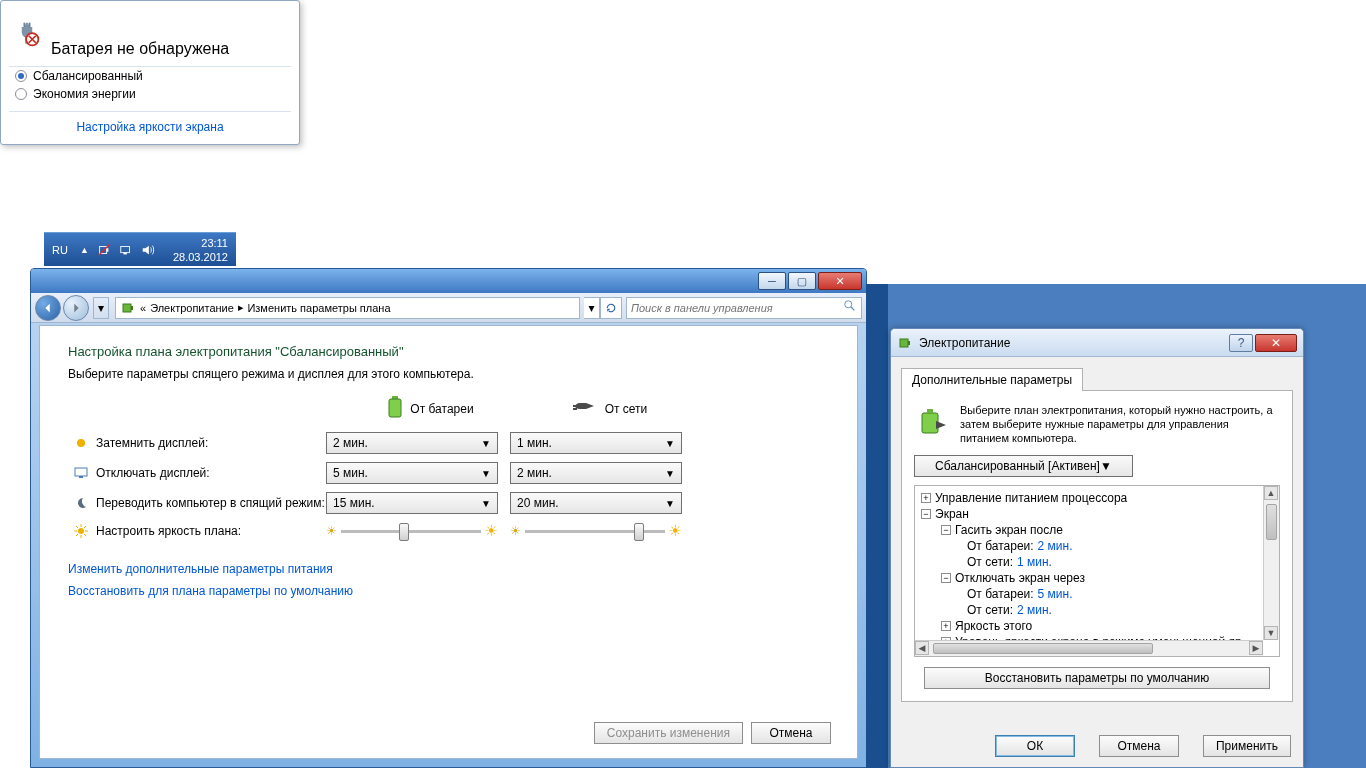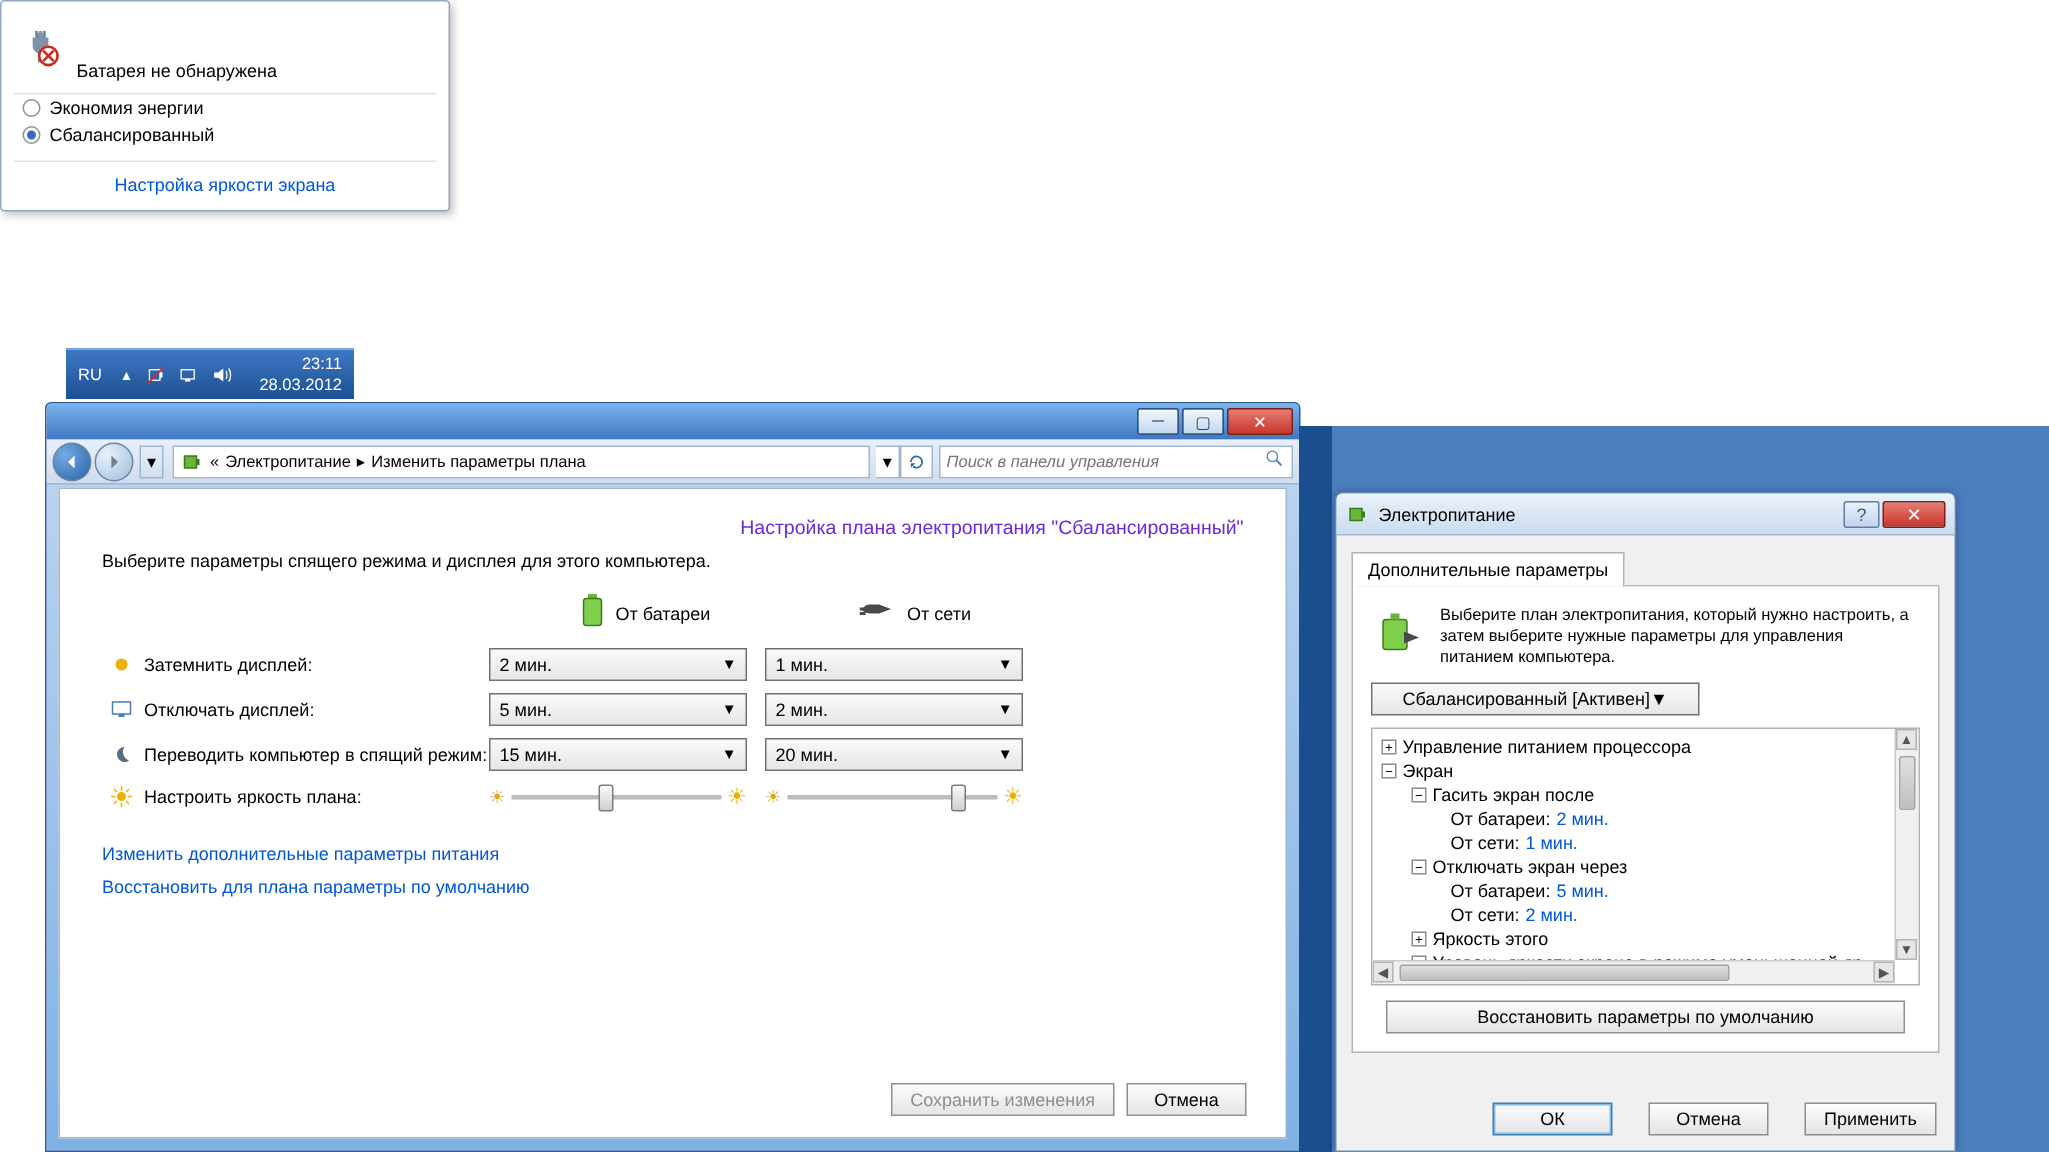--- a/index.html
+++ b/index.html
@@ -6,21 +6,21 @@
   body { width: 1366px; height: 768px; background: #fff; position: relative; font-size: 12px; color: #000; }
 
   
   .battery-popup {
     position: absolute; left: 0; top: 0;
     width: 300px; background: #fff;
     border: 1px solid #8fa7c4; border-radius: 3px;
     box-shadow: 2px 2px 6px rgba(0,0,0,.25);
   }
   .battery-popup .row { display: flex; align-items: center; padding: 8px 12px; }
-  .battery-popup .status-text { margin-left: 10px; font-size: 12px; margin-top: 31px; }
+  .battery-popup .status-text { margin-left: 10px; font-size: 16px; margin-top: 31px; }
   .battery-popup hr { border: none; border-top: 1px solid #d9e3ee; margin: 0 8px; }
   .battery-popup .label { padding: 6px 12px 2px; font-size: 12px; }
   .battery-popup .radio-row { display: flex; align-items: center; padding: 2px 14px; cursor: pointer; }
   .battery-popup .radio { width: 12px; height: 12px; border: 1px solid #8e8e99; border-radius: 50%; margin-right: 6px; display: flex; align-items: center; justify-content: center; background:#fff;}
   .battery-popup .radio.checked::after { content: ""; width: 6px; height: 6px; border-radius: 50%; background: #2f6dc1; }
   .battery-popup .links { text-align: center; padding: 6px 4px 8px; }
   .battery-popup .links a { display: block; color: #0057d6; font-size: 12px; padding: 2px 0; text-decoration: none; cursor: pointer; }
 
   
   .plug-icon { position: relative; width: 28px; height: 28px; }
@@ -58,21 +58,21 @@
   .nav-drop { width:16px; height:22px; border:1px solid #9fb6cf; margin-left:2px; display:flex; align-items:center; justify-content:center; cursor:pointer;}
   .addr-bar { flex:1; margin:0 4px 0 6px; height:22px; background:#fff; border:1px solid #9fb6cf; display:flex; align-items:center; padding:0 4px; font-size:11px;}
   .addr-icon { width:16px; height:16px; margin-right:4px;}
   .addr-bar .sep { margin: 0 4px;}
   .addr-refresh { width:22px; height:22px; border:1px solid #9fb6cf; display:flex; align-items:center; justify-content:center; background:#fff; cursor:pointer;}
   .addr-drop { width:16px; height:22px; border:1px solid #9fb6cf; border-left:none; display:flex; align-items:center; justify-content:center; background:#fff; cursor:pointer;}
   .search-bar { width:236px; height:22px; border:1px solid #9fb6cf; margin-left:4px; background:#fff; display:flex; align-items:center; padding:0 4px;}
   .search-bar input { border:none; outline:none; font-size:11px; color:#6b6b6b; flex:1; font-style:italic; background:transparent;}
 
   .cp-body { position:absolute; left:8px; right:8px; top:56px; bottom:8px; background:#fff; border:1px solid #9fb6cf; padding:18px 28px 12px 28px; overflow:hidden;}
-  .cp-body h1 { font-size: 13px; color:#6d28d9; font-weight:normal; margin-bottom:8px;text-align:right;}
+  .cp-body h1 { font-size: 13px; color:#14532d; font-weight:normal; margin-bottom:8px;}
   .cp-body .subtitle { font-size:12px; margin-bottom:14px;}
   .cp-cols-header { display:flex; padding-left:272px; align-items:center; margin-bottom:10px;}
   .col-h { width: 180px; display:flex; align-items:center; justify-content:center; gap:6px; font-size:12px;}
   .cp-grid-row { display:flex; align-items:center; margin:8px 0;}
   .cp-grid-row .rlabel { width:258px; display:flex; align-items:center; gap:8px; font-size:12px; padding-left:6px;}
   .row-icon { width:14px; height:14px;}
   .dropdown { width:172px; height:22px; border:1px solid #707070; background:linear-gradient(to bottom,#fafafa,#e6e6e6); margin-right:12px; display:flex; align-items:center; justify-content:space-between; padding:0 6px; font-size:12px; cursor:pointer;}
   .dropdown .chev { font-size:10px;}
   .slider-wrap { width:172px; display:flex; align-items:center; margin-right:12px; gap:4px;}
   .slider-track { flex:1; height:3px; background:#bcbcbc; position:relative;}
@@ -138,26 +138,26 @@
           <rect x="12" y="3" width="2" height="5" fill="#6a829a"></rect>
           <rect x="18" y="3" width="2" height="5" fill="#6a829a"></rect>
           <circle cx="22" cy="22" r="7" fill="#fff" stroke="#c62b1f" stroke-width="2"></circle>
           <path stroke="#c62b1f" stroke-width="2" d="M18 18l8 8M26 18l-8 8"></path>
         </svg>
     </span>
     <span class="status-text">Батарея не обнаружена</span>
   </div>
   <hr>
   <div class="radio-row">
+    <span class="radio checked"></span>
+    <span>Сбалансированный</span>
+  </div>
+  <div class="radio-row">
     <span class="radio"></span>
     <span>Экономия энергии</span>
-  </div>
-  <div class="radio-row">
-    <span class="radio checked"></span>
-    <span>Сбалансированный</span>
   </div>
   <hr style="margin-top:8px;">
   <div class="links">
     <a>Настройка яркости экрана</a>
   </div>
 </div>
 
 <div class="taskbar-frag">
   <span class="lang">RU</span>
   <span class="tri">▲</span>

